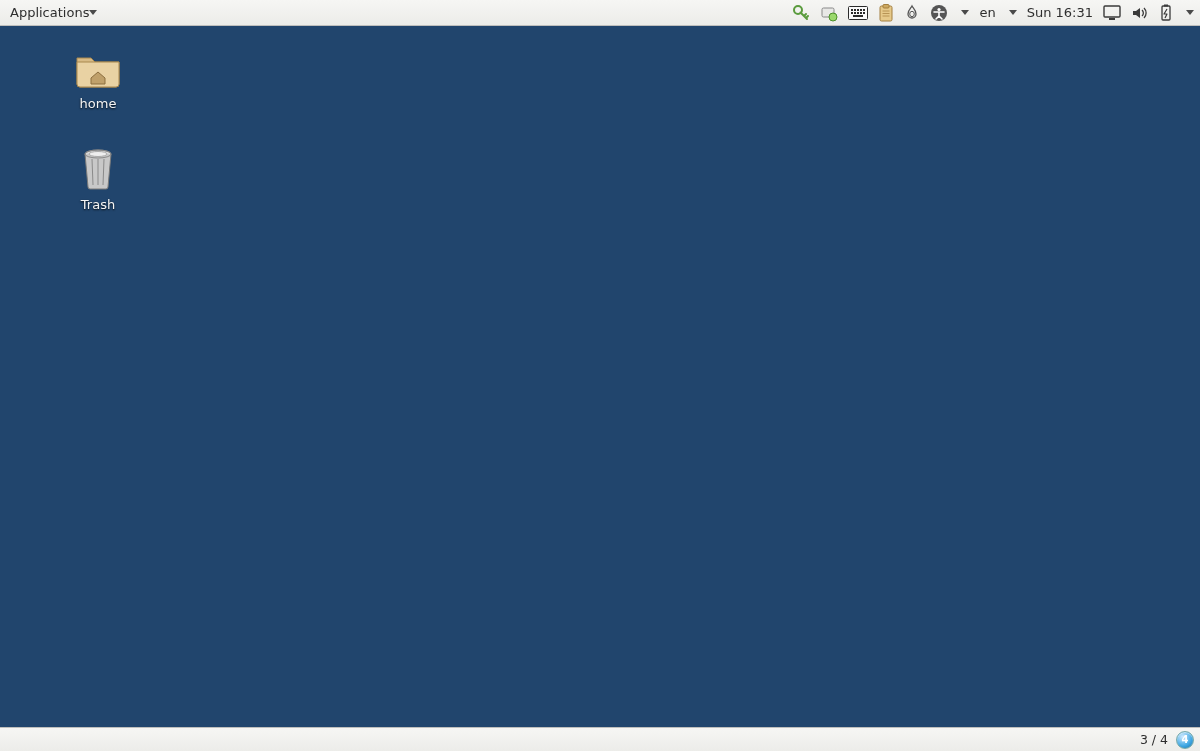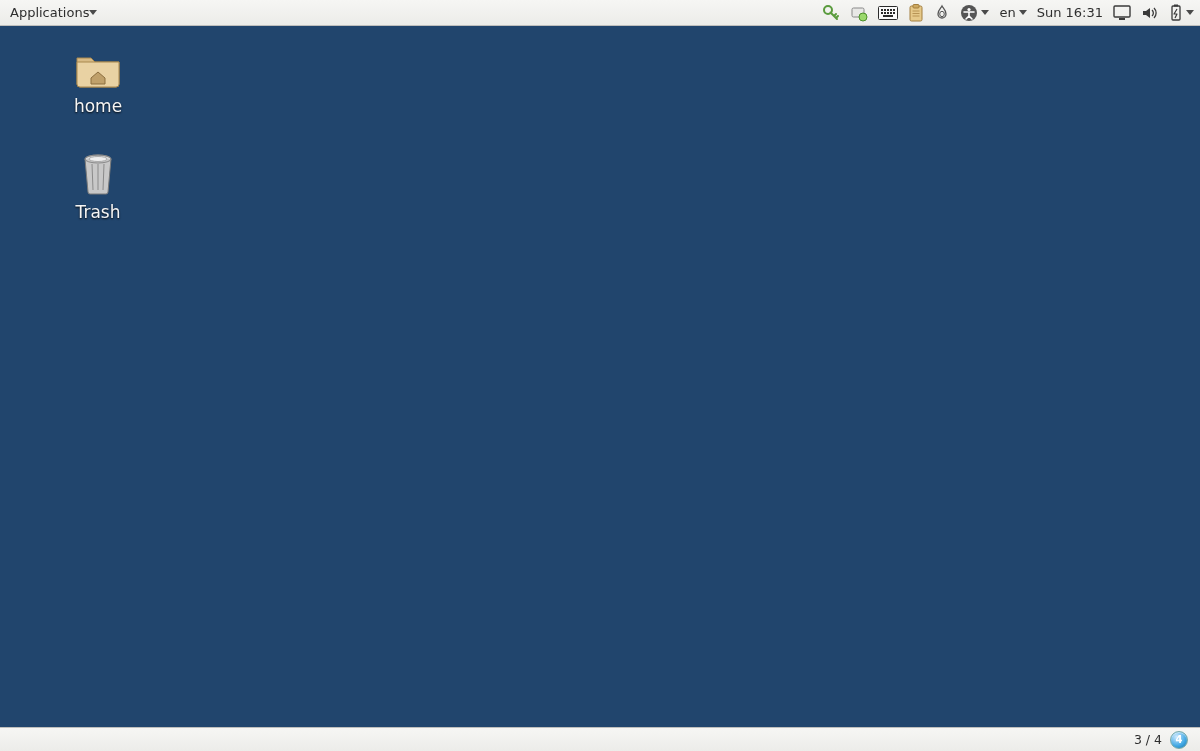--- a/index.html
+++ b/index.html
@@ -16,55 +16,55 @@
     padding: 0 4px;
     color: #2e2e2e;
     font-size: 13px;
   }
   .top-panel .apps-menu {
     display: flex; align-items: center; 
     padding: 2px 6px; border-radius: 3px; cursor: pointer;
   }
   .top-panel .spacer { flex: 1; }
   .top-panel .tray { display: flex; align-items: center; gap: 10px; padding-right: 2px; }
-  .top-panel .tray .item { display: flex; align-items: center; gap: 3px; cursor: pointer; }
+  .top-panel .tray .item { display: flex; align-items: center; gap: 13px; cursor: pointer; }
   .top-panel svg { display: block; }
   .caret { width: 0; height: 0; border-left: 4px solid transparent; border-right: 4px solid transparent; border-top: 5px solid #4a4a4a; }
 
   
   .desktop {
     flex: 1;
     background: #21456d;
     position: relative;
     padding: 20px 10px;
   }
   .desktop-icons { display: flex; flex-direction: column; gap: 36px; align-items: flex-start; padding-left: 18px; }
   .desktop-icon {
     width: 140px;
     display: flex; flex-direction: column; align-items: center;
     cursor: pointer; text-align: center;
   }
   .desktop-icon .icon-box { width: 48px; height: 44px; display:flex; align-items:center; justify-content:center; }
   .desktop-icon .label {
     margin-top: 6px;
-    font-size: 17px;
+    font-size: 13px;
     color: #f5f5f5;
     text-shadow: 0 1px 2px rgba(0,0,0,0.9);
     max-width: 140px;
   }
 
   
   .bottom-panel {
     height: 24px;
     background: linear-gradient(to bottom, #f6f6f4 0%, #ecece9 100%);
     border-top: 1px solid #bfbfbd;
     display: flex;
     align-items: center;
     justify-content: flex-end;
-    padding: 0 12px;
+    padding: 0 6px;
     gap: 8px;
     font-size: 12.5px;
     color: #2e2e2e;
   }
   .workspace-indicator { font-weight: 500; }
   .workspace-switch {
     width: 18px; height: 18px; border-radius: 50%;
     background: radial-gradient(circle at 35% 30%, #cfeaff 0%, #3fa7e3 60%, #1a6fa9 100%);
     border: 1px solid #7aa;
     display: flex; align-items: center; justify-content: center;

